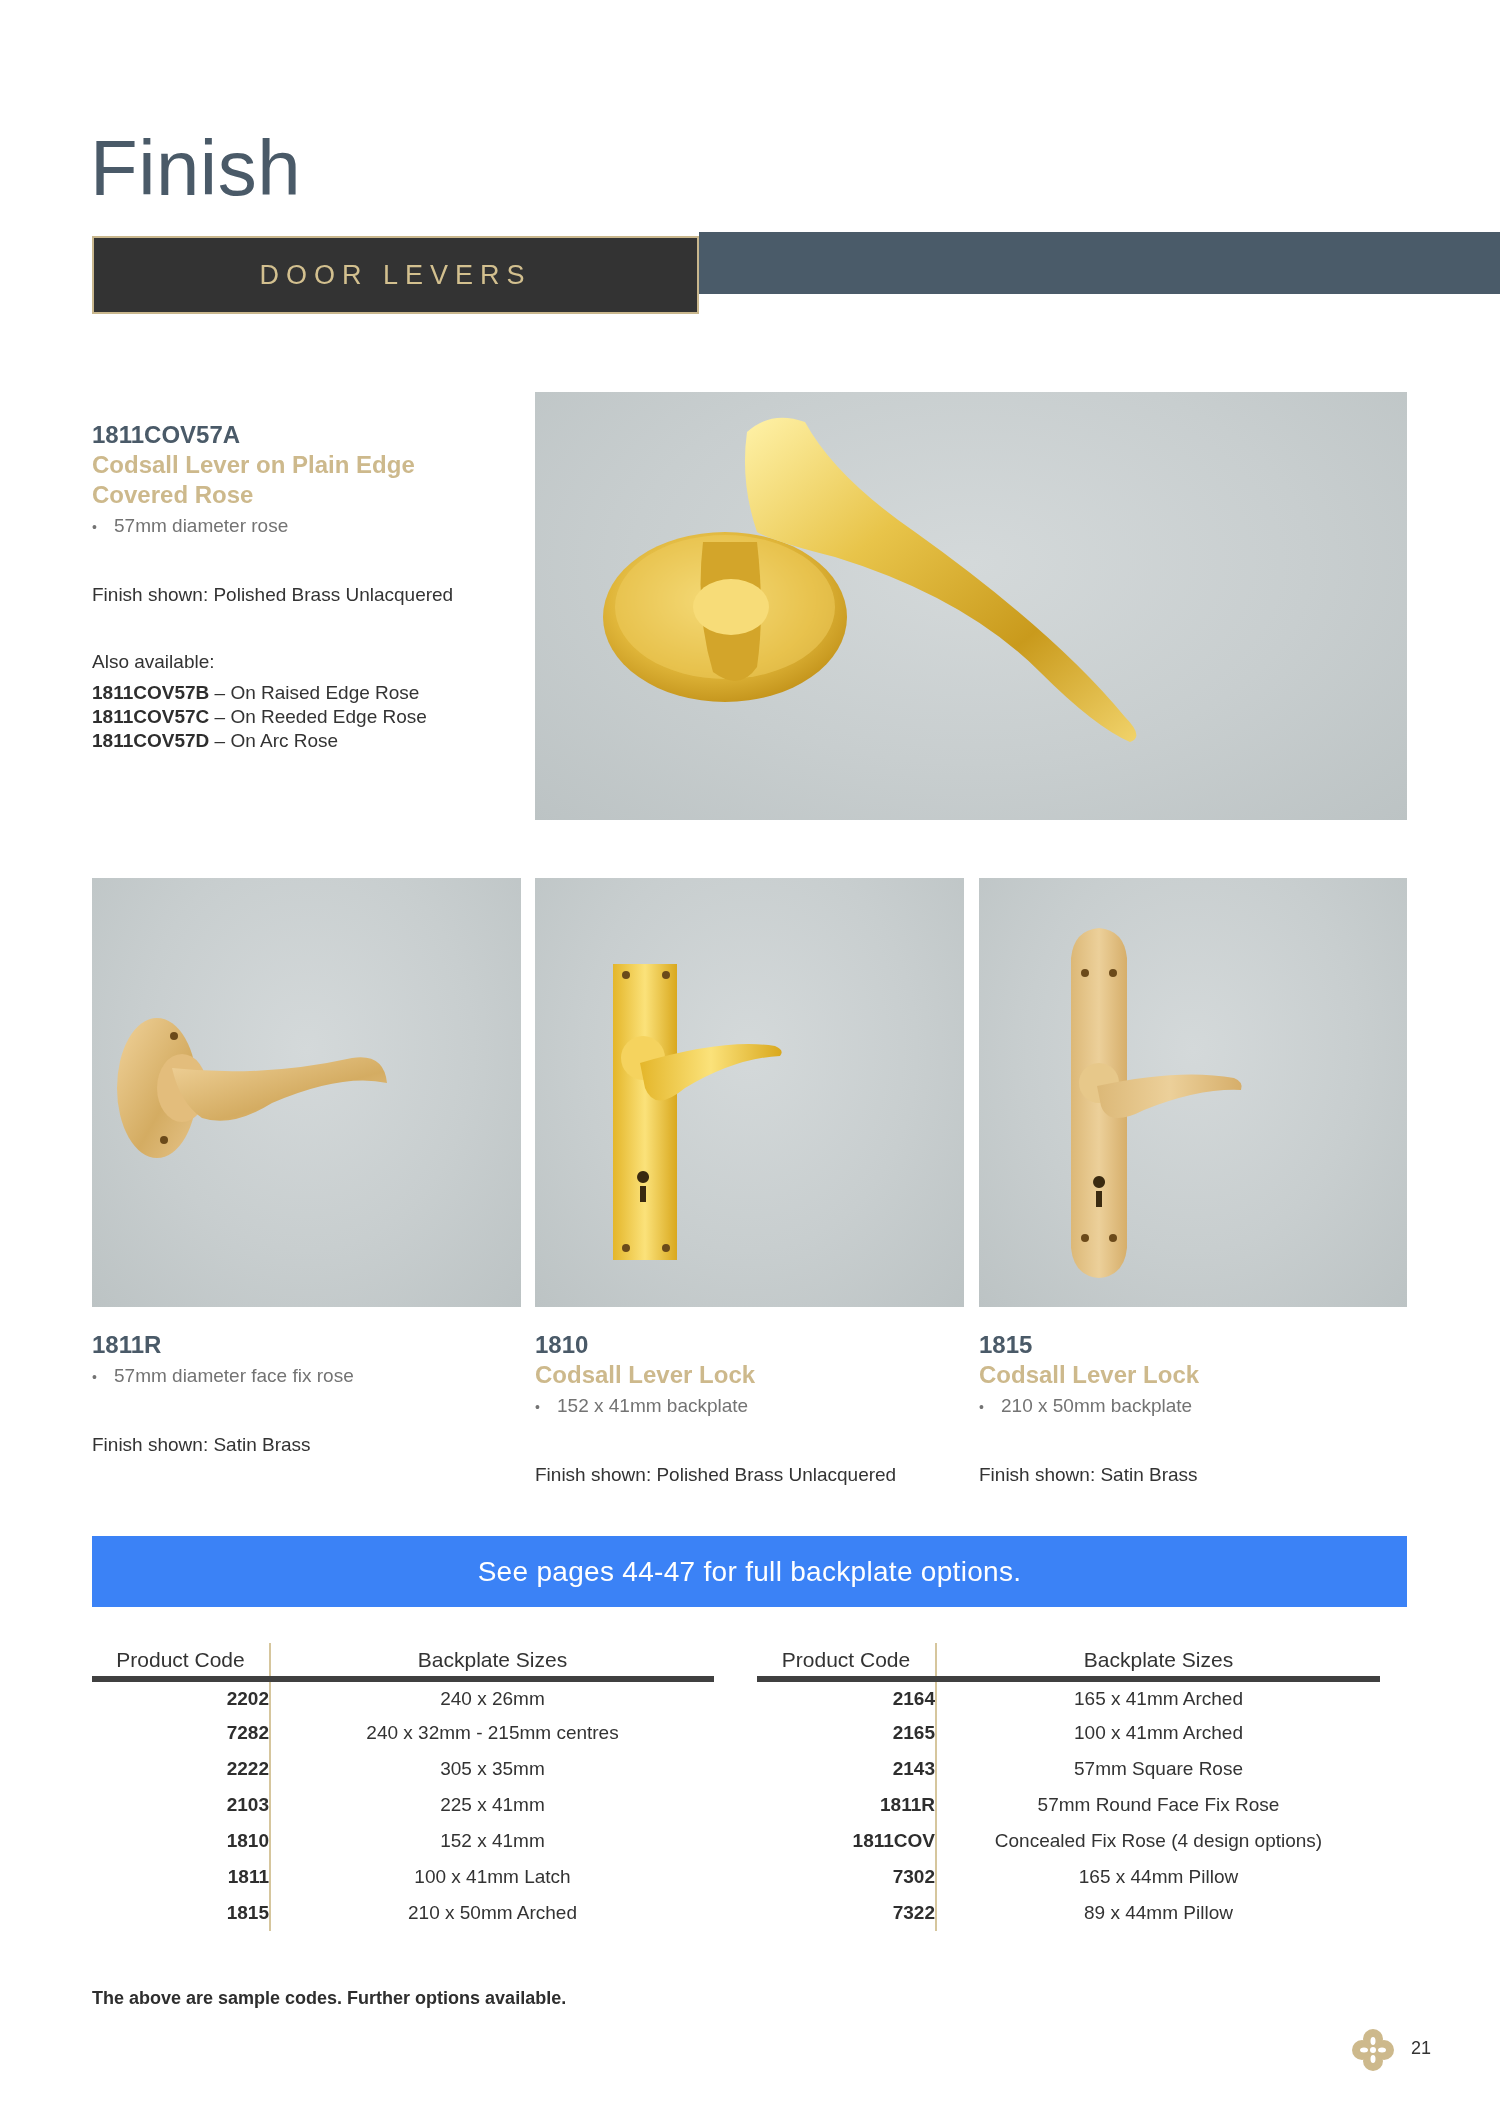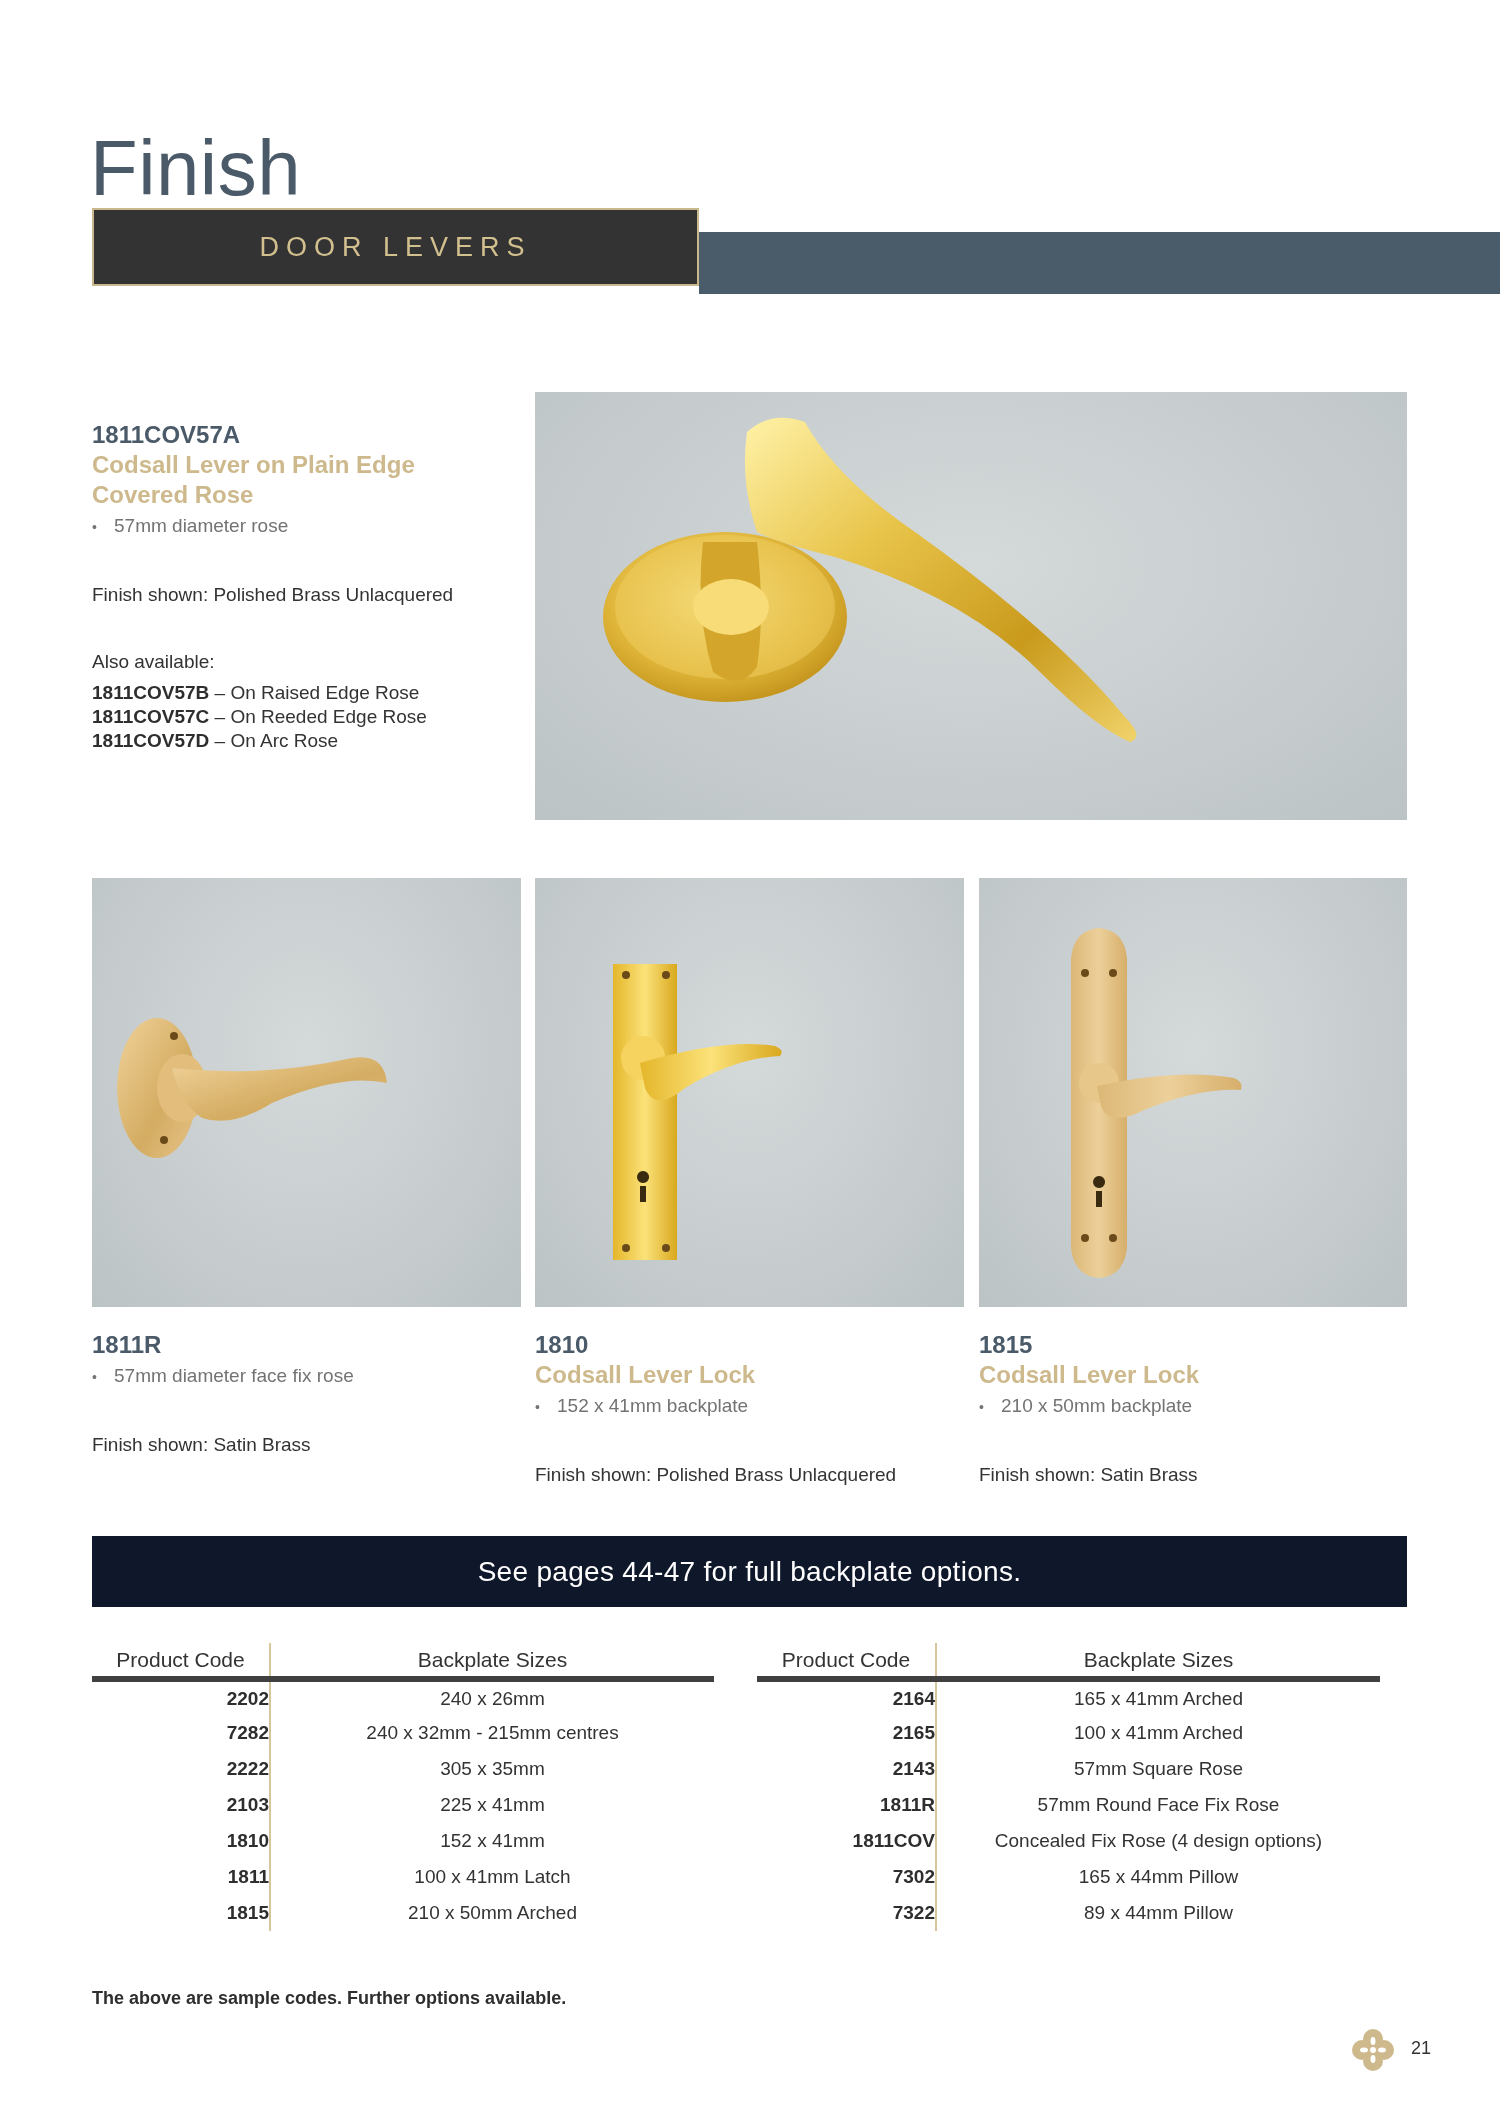--- a/index.html
+++ b/index.html
@@ -7,21 +7,21 @@
   body { position: relative; font-family: "Liberation Sans", "DejaVu Sans", sans-serif; color: #333333; }
 
   .abs { position: absolute; }
 
   .page-title {
     left: 90px; top: 118px;
     font-size: 78px; font-weight: 400; color: #4a5a68; letter-spacing: 0.5px;
     line-height: 100px;
   }
   .section-box {
-    left: 92px; top: 208px; width: 607px; height: 78px;
+    left: 92px; top: 236px; width: 607px; height: 78px;
     background: #333333; border: 2px solid #c9b78d;
     display: flex; align-items: center; justify-content: center;
   }
   .section-label { color: #d3c08f; font-size: 27px; letter-spacing: 7px; font-weight: 400; }
   .blue-bar { left: 699px; top: 232px; width: 801px; height: 62px; background: #4a5b69; }
 
   .photo {
     background: radial-gradient(ellipse at 50% 40%, #d4d9da 0%, #c8cecf 55%, #bcc3c4 100%);
     overflow: hidden;
   }
@@ -38,21 +38,21 @@
   .bullet .dot { display: inline-block; width: 22px; font-size: 14px; }
   .body-line { font-size: 19px; color: #333; line-height: 31px; margin-top: 36px; }
   .alt-line { font-size: 19px; color: #333; line-height: 24px; }
   .alt-line b { font-weight: 700; color: #2e2e2e; }
 
   .top-text { left: 92px; top: 420px; width: 430px; }
   .col-text { top: 1330px; width: 430px; }
 
   .banner {
     left: 92px; top: 1536px; width: 1315px; height: 71px;
-    background: #0f172a;
+    background: #3b82f6;
     display: flex; align-items: center; justify-content: center;
   }
   .banner-text { color: #ffffff; font-size: 28px; letter-spacing: 0.3px; }
 
   table.bp { position: absolute; border-collapse: collapse; }
   table.bp th { font-weight: 400; font-size: 21px; color: #333; height: 36px; text-align: center; border-bottom: 6px solid #404040; padding: 0; }
   table.bp td { font-size: 19px; color: #333; height: 36px; text-align: center; padding: 0; }
   table.bp td.code { font-weight: 700; color: #2e2e2e; text-align: right; }
   table.bp .code-col { border-right: 2px solid #d6c69d; }
   .table-left { left: 92px; top: 1643px; width: 622px; }

